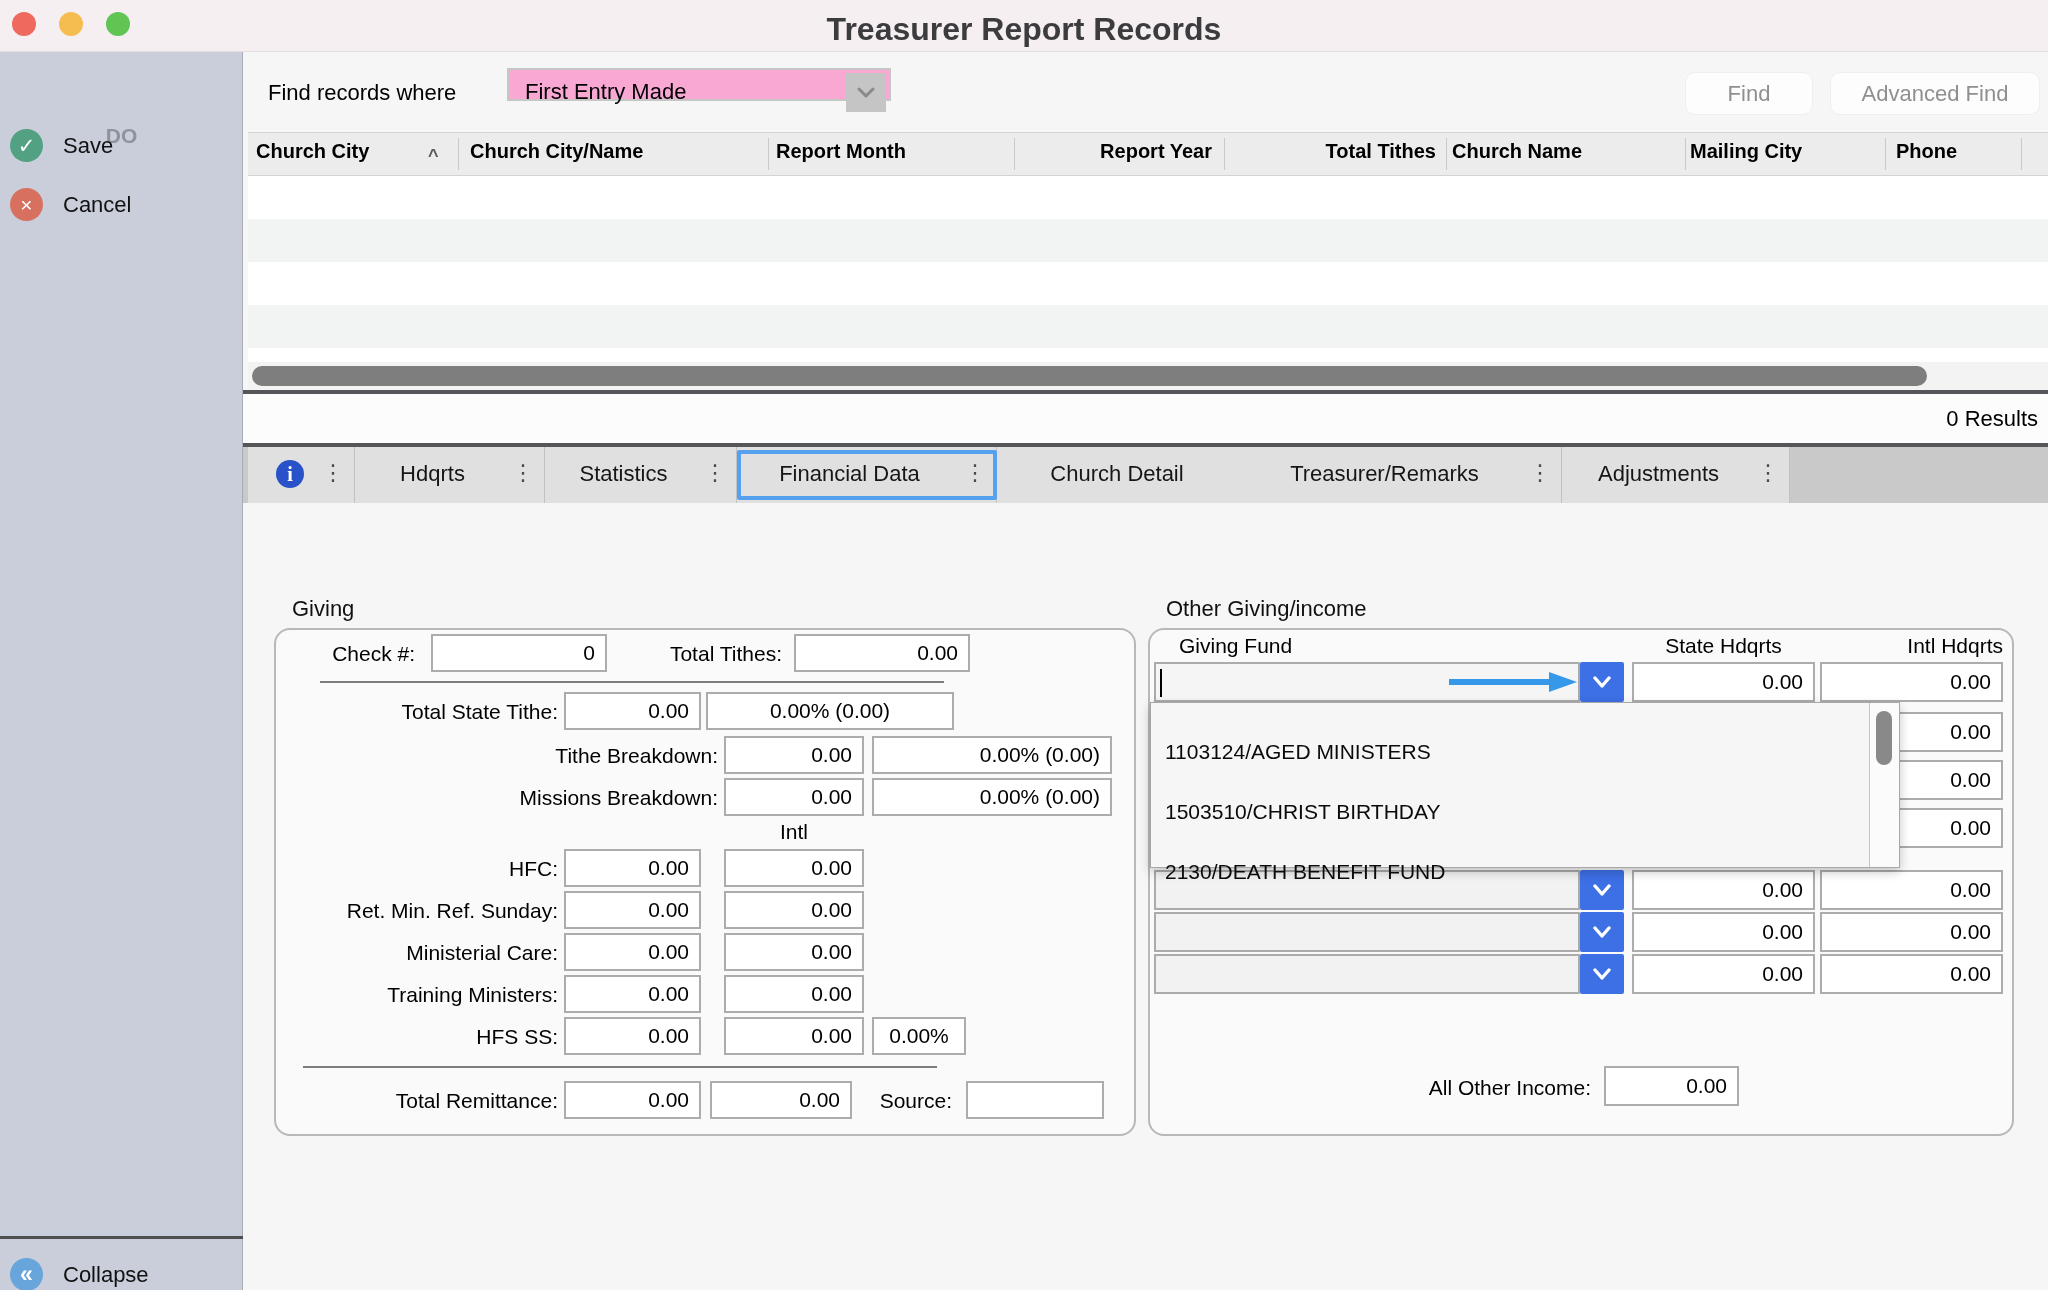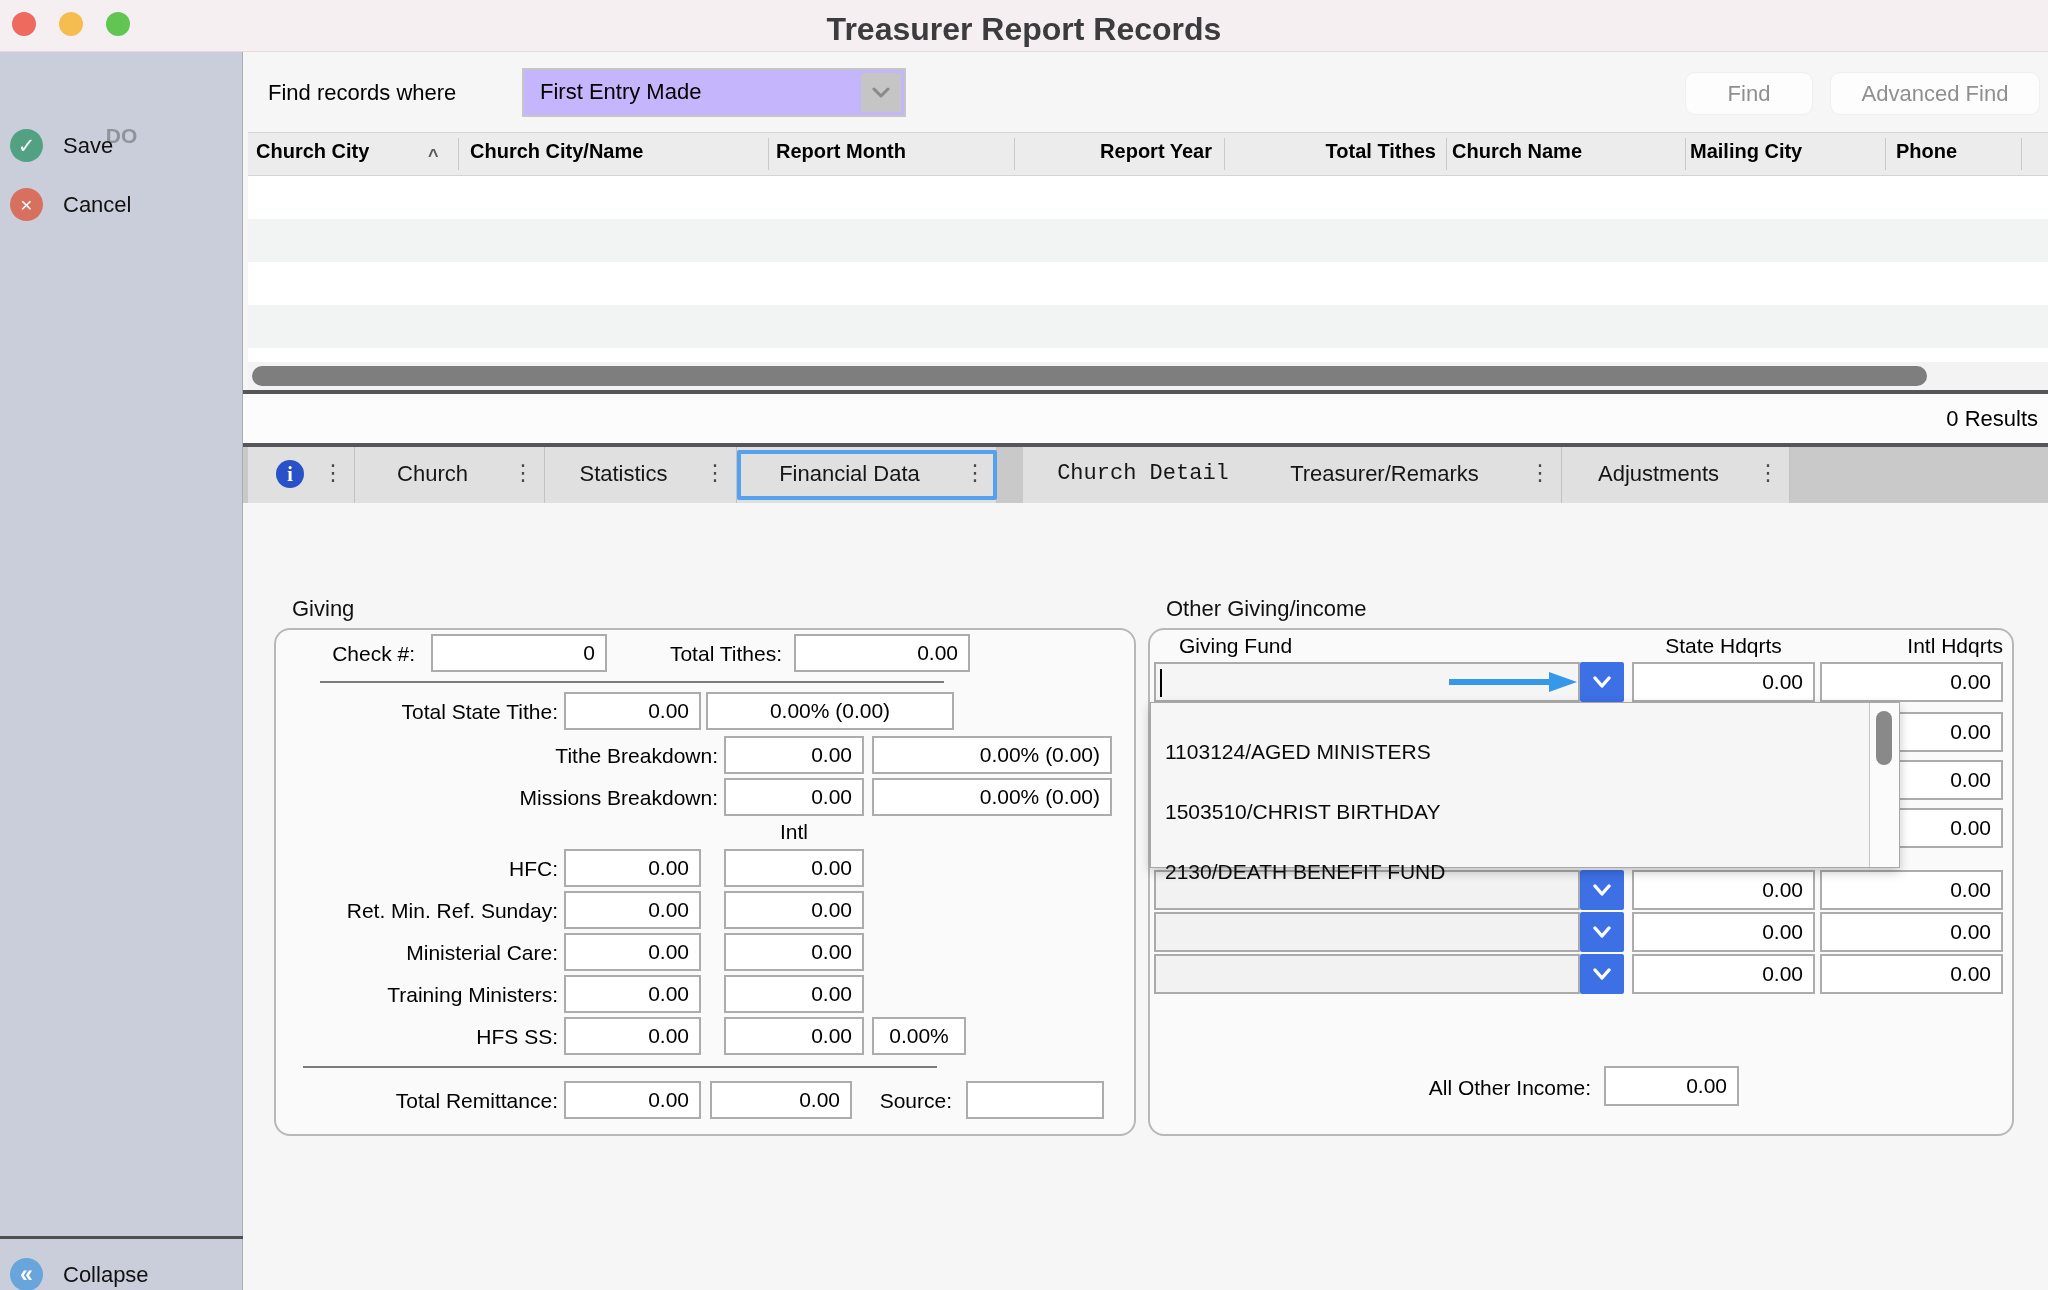--- a/index.html
+++ b/index.html
@@ -21,21 +21,21 @@
   .sb-head { position:absolute; left:0; top:72px; width:243px; text-align:center; font-size:21px; font-weight:bold; color:#8F939C; }
   .sb-item { position:absolute; left:0; width:243px; height:34px; cursor:default; }
   .sb-ico { position:absolute; left:10px; top:0; width:33px; height:33px; border-radius:50%; color:#fff; font-size:21px; display:flex; align-items:center; justify-content:center; }
   .sb-ico.green { background:#53A183; }
   .sb-ico.red { background:#D8705F; }
   .sb-ico.blue { background:#68A5DB; font-size:23px; font-weight:bold; }
   .sb-label { position:absolute; left:63px; top:4px; font-size:22px; color:#111; }
   .sb-divider { position:absolute; left:0; top:1184px; width:243px; height:3px; background:#4F4F4F; }
   
   .toolbar-text { position:absolute; left:268px; top:80px; font-size:22px; color:#000; }
-  .dropdown { position:absolute; left:522px; top:68px; width:384px; height:49px; background:#c4b5fd; border:2px solid #C6C6C6; }
+  .dropdown { position:absolute; left:507px; top:68px; width:384px; height:33px; background:#f9a8d4; border:2px solid #C6C6C6; }
   .dropdown .val { position:absolute; left:16px; top:9px; font-size:22px; color:#000; }
   .dropdown .dd-btn { position:absolute; right:3px; top:3px; width:40px; height:39px; background:#C5C5C5; display:flex; align-items:center; justify-content:center; }
   .btn { position:absolute; top:72px; height:43px; background:#FDFDFD; border:1px solid #F0EEEE; border-radius:10px; color:#8F8F8F; font-size:22px; display:flex; align-items:center; justify-content:center; }
   .btn.find { left:1685px; width:128px; }
   .btn.advfind { left:1830px; width:210px; }
   
   .thead { position:absolute; left:248px; top:132px; width:1800px; height:44px; background:#ECECEC; border-top:1px solid #D4D4D4; border-bottom:1px solid #D4D4D4; }
   .th { position:absolute; top:8px; font-size:20px; font-weight:bold; color:#000; white-space:nowrap; }
   .th.r { text-align:right; }
   .sort-caret { position:absolute; left:176px; top:146px; font-size:18px; color:#5a5a5a; font-weight:bold; }
@@ -154,33 +154,33 @@
     <span class="results">0 Results</span>
   </div>
   <div class="dark-line" style="top:443px;"></div>
 
   <div class="tabbar">
     <div class="tabseg" style="left:5px; width:107px;">
       <span class="info-circle">i</span>
       <span class="dots">⋮</span>
     </div>
     <div class="tabseg" style="left:112px; width:190px;">
-      <span class="tlabel">Church</span>
+      <span class="tlabel">Hdqrts</span>
       <span class="dots">⋮</span>
     </div>
     <div class="tabseg" style="left:302px; width:192px;">
       <span class="tlabel">Statistics</span>
       <span class="dots">⋮</span>
     </div>
     <div class="tabseg" style="left:494px; width:260px;">
       <span class="tlabel">Financial Data</span>
       <span class="dots">⋮</span>
     </div>
     <div class="tab-selected-box"></div>
-    <div class="tabseg" style="left:780px; width:275px;font-family:Liberation Mono, monospace;">
+    <div class="tabseg" style="left:754px; width:275px;">
       <span class="tlabel">Church Detail</span>
       <span class="dots">⋮</span>
     </div>
     <div class="tabseg" style="left:999px; width:320px;">
       <span class="tlabel">Treasurer/Remarks</span>
       <span class="dots">⋮</span>
     </div>
     <div class="tabseg" style="left:1319px; width:228px;">
       <span class="tlabel">Adjustments</span>
       <span class="dots">⋮</span>

